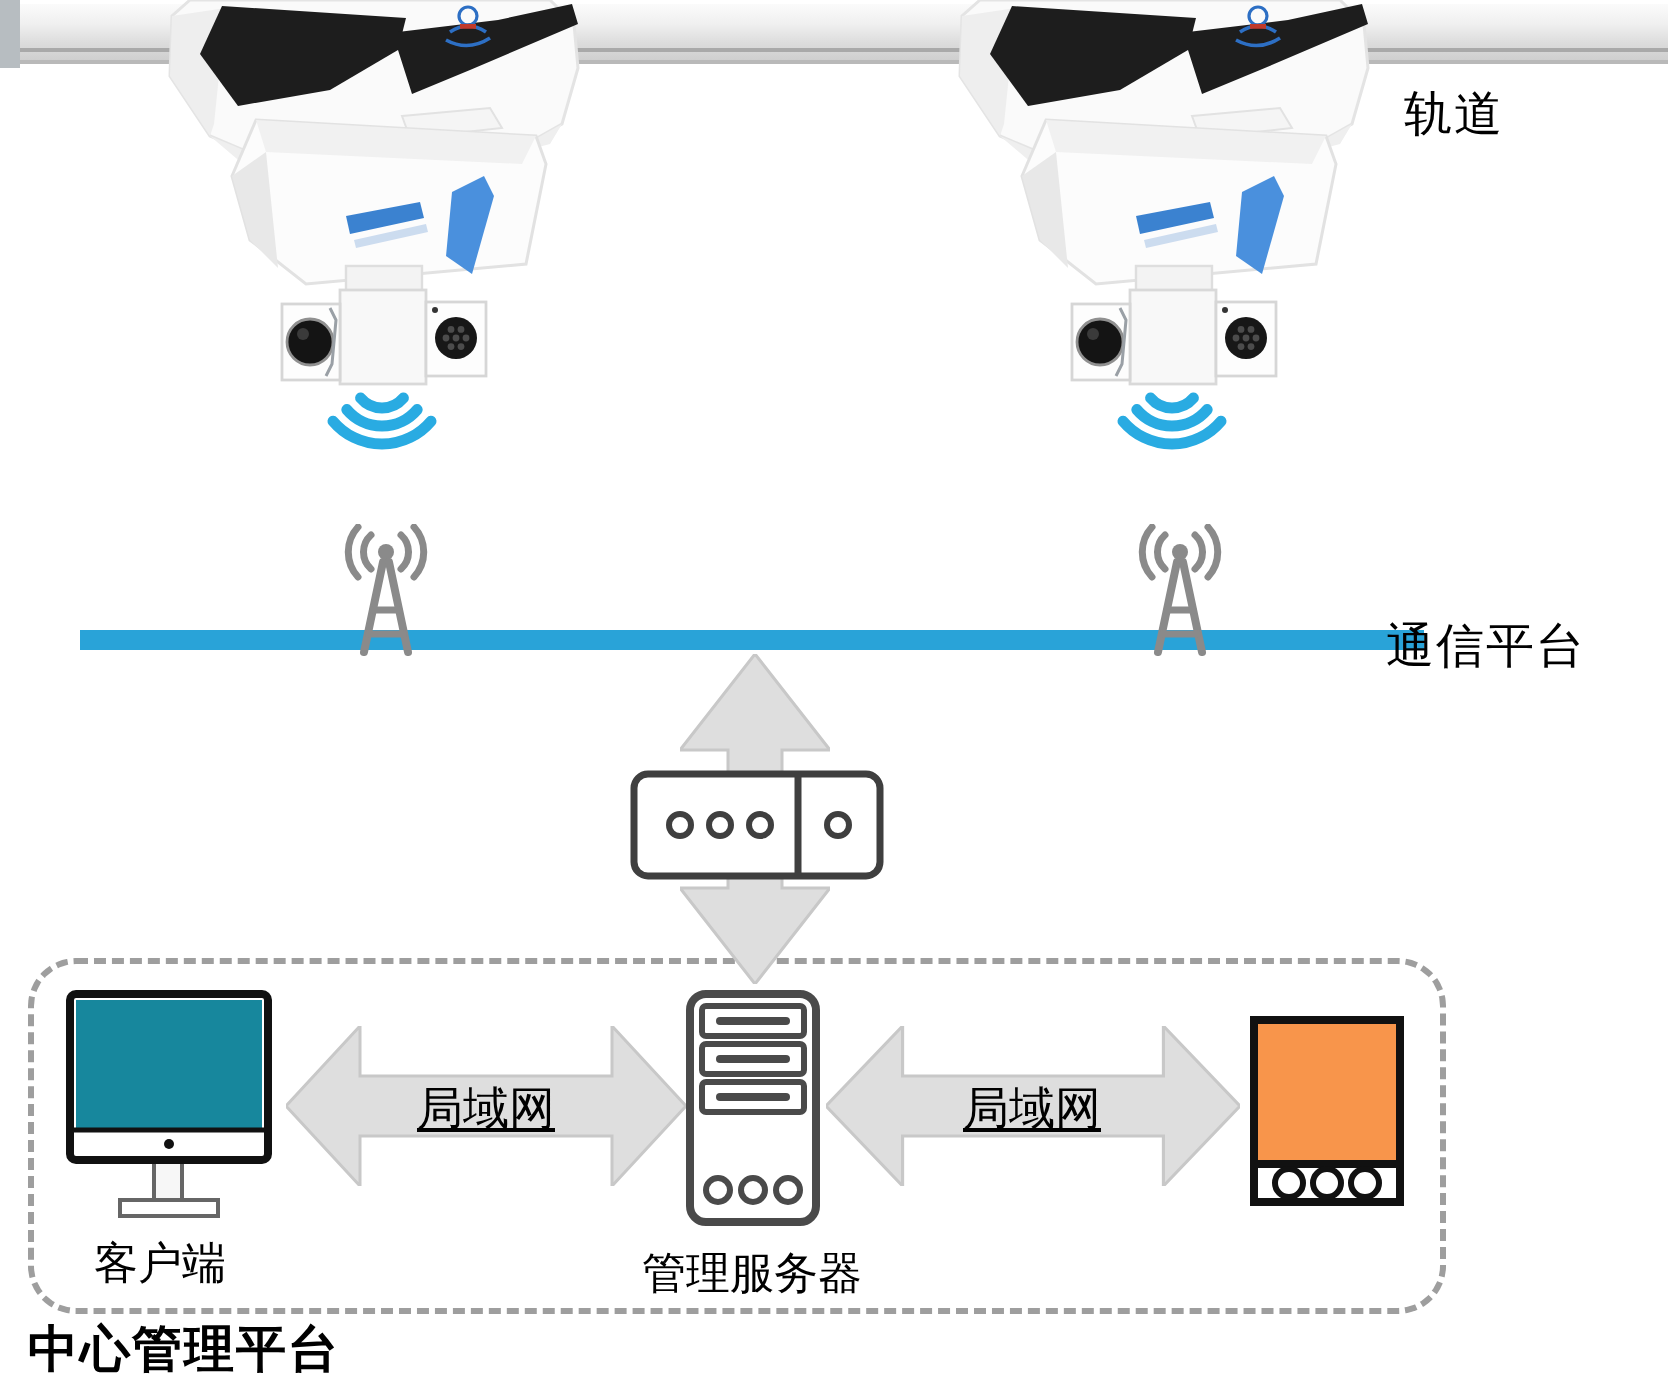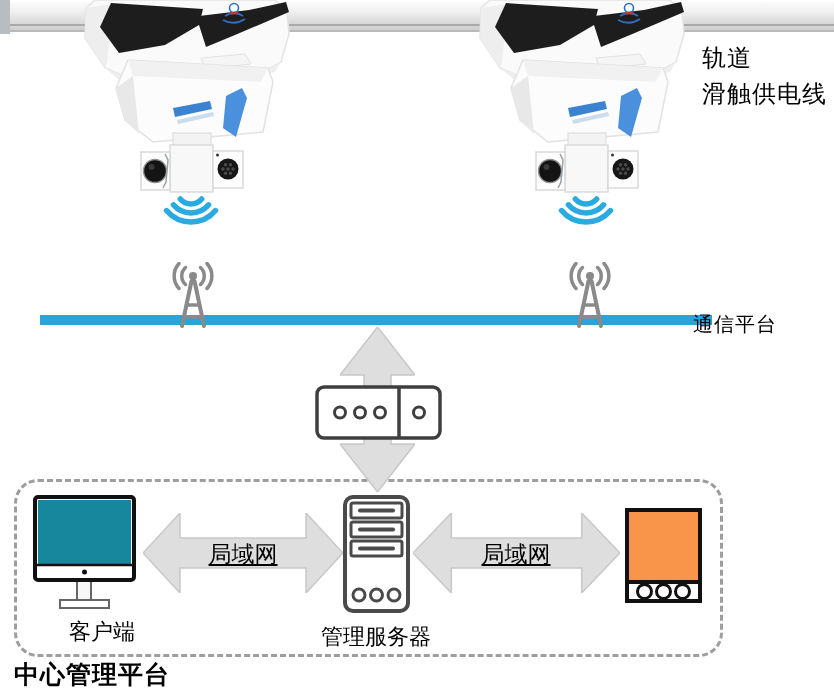--- a/index.html
+++ b/index.html
@@ -10,21 +10,21 @@
   .rail{left:0;top:2px;width:834px;height:28px;
         background:linear-gradient(#fbfbfb 0%,#f0f0f0 35%,#dcdcdc 70%,#cfcfcf 100%);
         border-bottom:2px solid #b9b9b9;}
   .rail-groove{position:absolute;left:0;bottom:4px;width:100%;height:2px;background:#a9a9a9;}
   .rail-stub{left:0;top:0;width:10px;height:34px;background:#b7bdc1;}
   
   .comm-line{left:40px;top:315px;width:672px;height:10px;background:#29A3D8;}
   
   .lbl{white-space:nowrap;}
   .rail-label{left:702px;top:40px;font-size:24px;line-height:36px;letter-spacing:1px;}
-  .comm-label{left:693px;top:308px;font-size:20px;line-height:32px;letter-spacing:1px;}
+  .comm-label{left:693px;top:308px;font-size:24px;line-height:32px;letter-spacing:1px;}
   .lan-label{font-size:23px;line-height:26px;width:120px;text-align:center;text-decoration:underline;}
   .dev-label{font-size:22px;line-height:26px;width:160px;text-align:center;}
   .platform-label{left:14px;top:658px;font-size:25px;font-weight:bold;letter-spacing:1px;}
   
   .mgmt-box{left:14px;top:479px;width:703px;height:172px;border:3px dashed #9e9e9e;border-radius:24px;}
   svg{display:block;}
 </style>
 </head>
 <body>
 
@@ -114,21 +114,20 @@
 
   <svg class="abs" style="left:53px;top:0" width="280" height="235">
       <use href="#sym-robot"></use>
     </svg>
   <svg class="abs" style="left:448px;top:0" width="280" height="235">
       <use href="#sym-robot"></use>
     </svg>
 
   <div class="abs lbl rail-label">
     <div>轨道</div>
-    <div>滑触供电线</div>
   </div>
 
   <div class="abs comm-line"></div>
   <svg class="abs" style="left:161px;top:262px" width="64" height="72">
       <use href="#sym-antenna"></use>
     </svg>
   <svg class="abs" style="left:558px;top:262px" width="64" height="72">
       <use href="#sym-antenna"></use>
     </svg>
   <div class="abs lbl comm-label">通信平台</div>
@@ -191,18 +190,18 @@
     <rect x="2" y="2" width="73" height="91" fill="#ffffff" stroke="#111" stroke-width="4"></rect>
     <rect x="4" y="4" width="69" height="68" fill="#F8954B"></rect>
     <line x1="2" y1="74" x2="75" y2="74" stroke="#111" stroke-width="4"></line>
     <g fill="none" stroke="#111" stroke-width="3">
       <circle cx="19.5" cy="83.5" r="7"></circle>
         <circle cx="38.5" cy="83.5" r="7"></circle>
         <circle cx="57.5" cy="83.5" r="7"></circle>
     </g>
   </svg>
 
-  <div class="abs lbl dev-label" style="left:22px;top:619px">客户端</div>
+  <div class="abs lbl dev-label" style="left:0;top:619px">客户端</div>
   <div class="abs lbl dev-label" style="left:296px;top:624px">管理服务器</div>
 
   <div class="abs lbl platform-label">中心管理平台</div>
 
 </div>
 
 </body></html>

